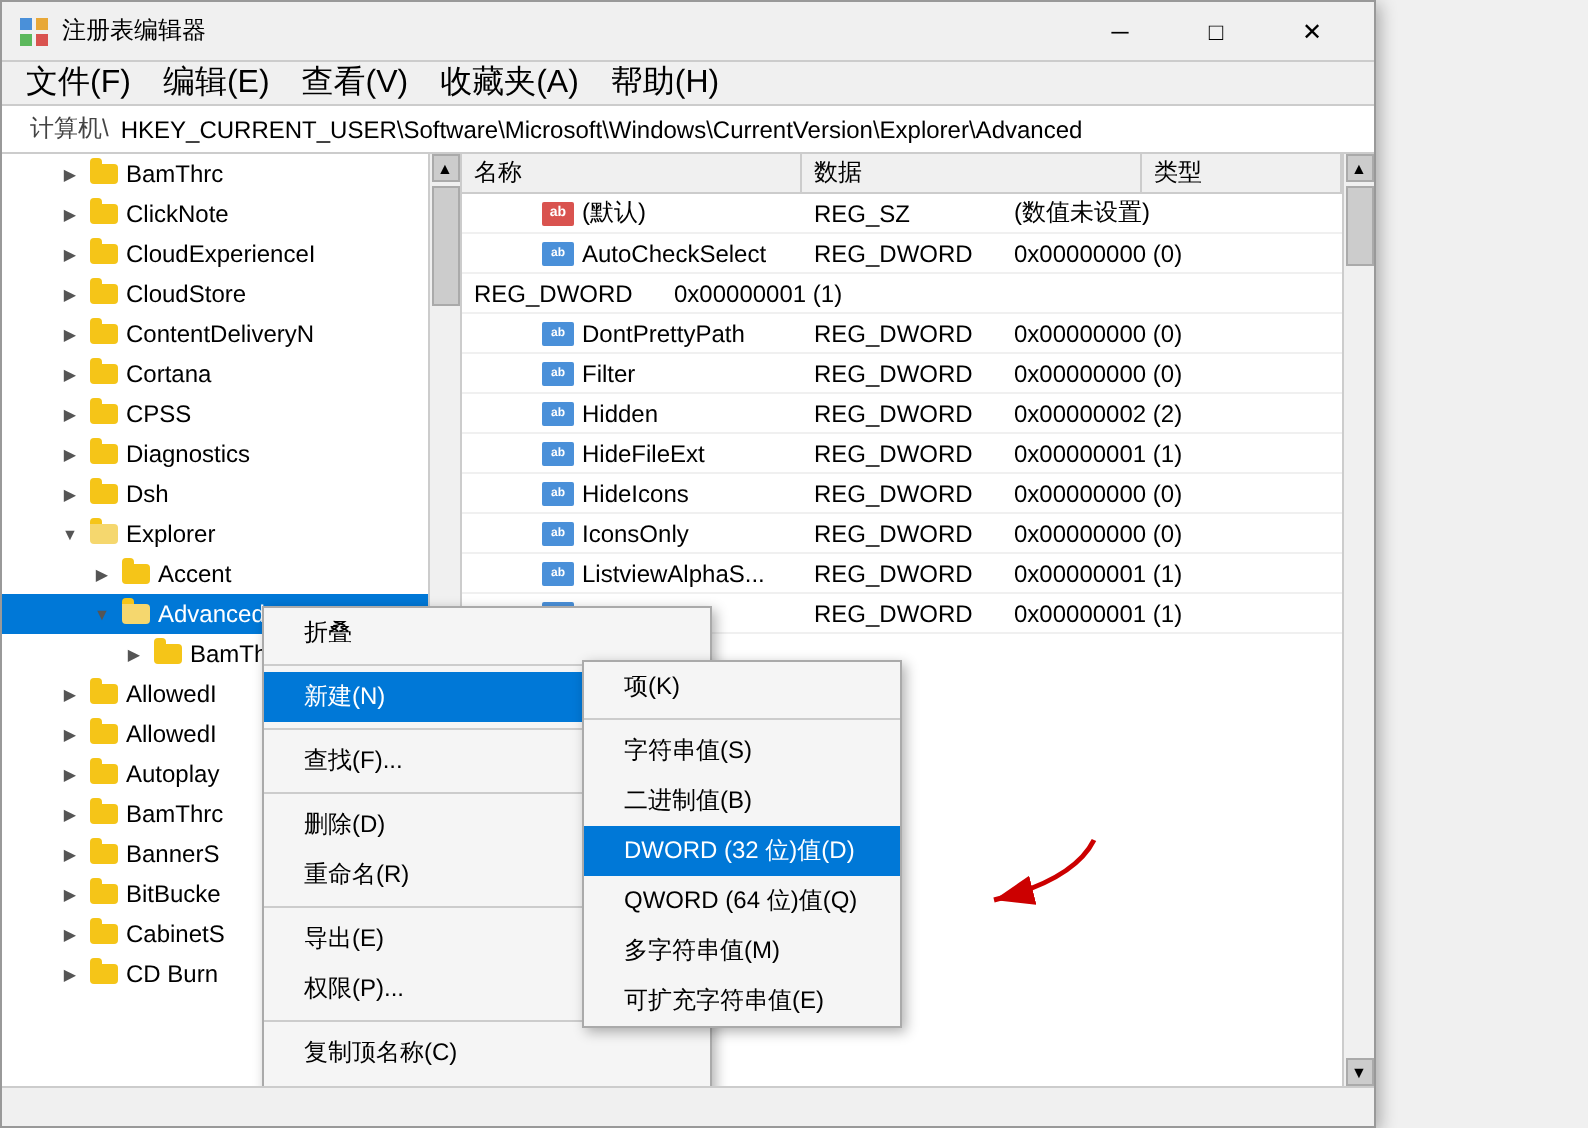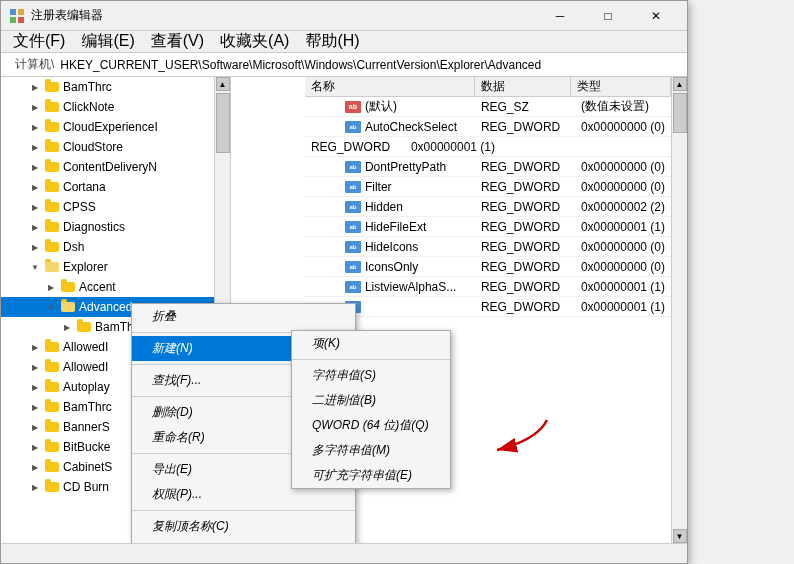--- a/index.html
+++ b/index.html
@@ -168,21 +168,20 @@
       background: #f5d76e;
     }
 
     
     .detail-panel {
       flex: 1;
       background: #fff;
       overflow: hidden;
       display: flex;
       flex-direction: column;
-      align-items: flex-end;
     }
     .detail-header {
       display: flex;
       height: 20px;
       background: #f0f0f0;
       border-bottom: 1px solid #ccc;
       align-items: center;
       flex-shrink: 0;
     }
     .detail-col-header {
@@ -248,21 +247,20 @@
       background: #ccc;
       border: 1px solid #aaa;
       margin: 2px 0;
     }
 
     
     .overlay {
       position: absolute;
       top: 0; left: 0; right: 0; bottom: 0;
       pointer-events: none;
-      font-style: italic;
     }
 
     
     .ctx-menu-1 {
       position: absolute;
       top: 226px;
       left: 130px;
       background: #f5f5f5;
       border: 1px solid #aaa;
       box-shadow: 2px 2px 6px rgba(0,0,0,0.3);
@@ -676,20 +674,21 @@
         <div class="ctx-menu-separator"></div>
         <div class="ctx-menu-item">复制顶名称(C)</div>
         <div class="ctx-menu-item">访问 HKEY_LOCAL_MACHINE(T)</div>
       </div>
 
       <div class="ctx-menu-2">
         <div class="ctx-menu-item">项(K)</div>
         <div class="ctx-menu-separator"></div>
         <div class="ctx-menu-item">字符串值(S)</div>
         <div class="ctx-menu-item">二进制值(B)</div>
+        <div class="ctx-menu-item highlighted">DWORD (32 位)值(D)</div>
         <div class="ctx-menu-item">QWORD (64 位)值(Q)</div>
         <div class="ctx-menu-item">多字符串值(M)</div>
         <div class="ctx-menu-item">可扩充字符串值(E)</div>
       </div>
 
       <div class="red-arrow">
         <svg width="80" height="50" viewBox="0 0 80 50">
           <defs>
             <marker id="arrowhead" markerWidth="8" markerHeight="6" refX="8" refY="3" orient="auto">
               <polygon points="0 0, 8 3, 0 6" fill="#cc0000"></polygon>

